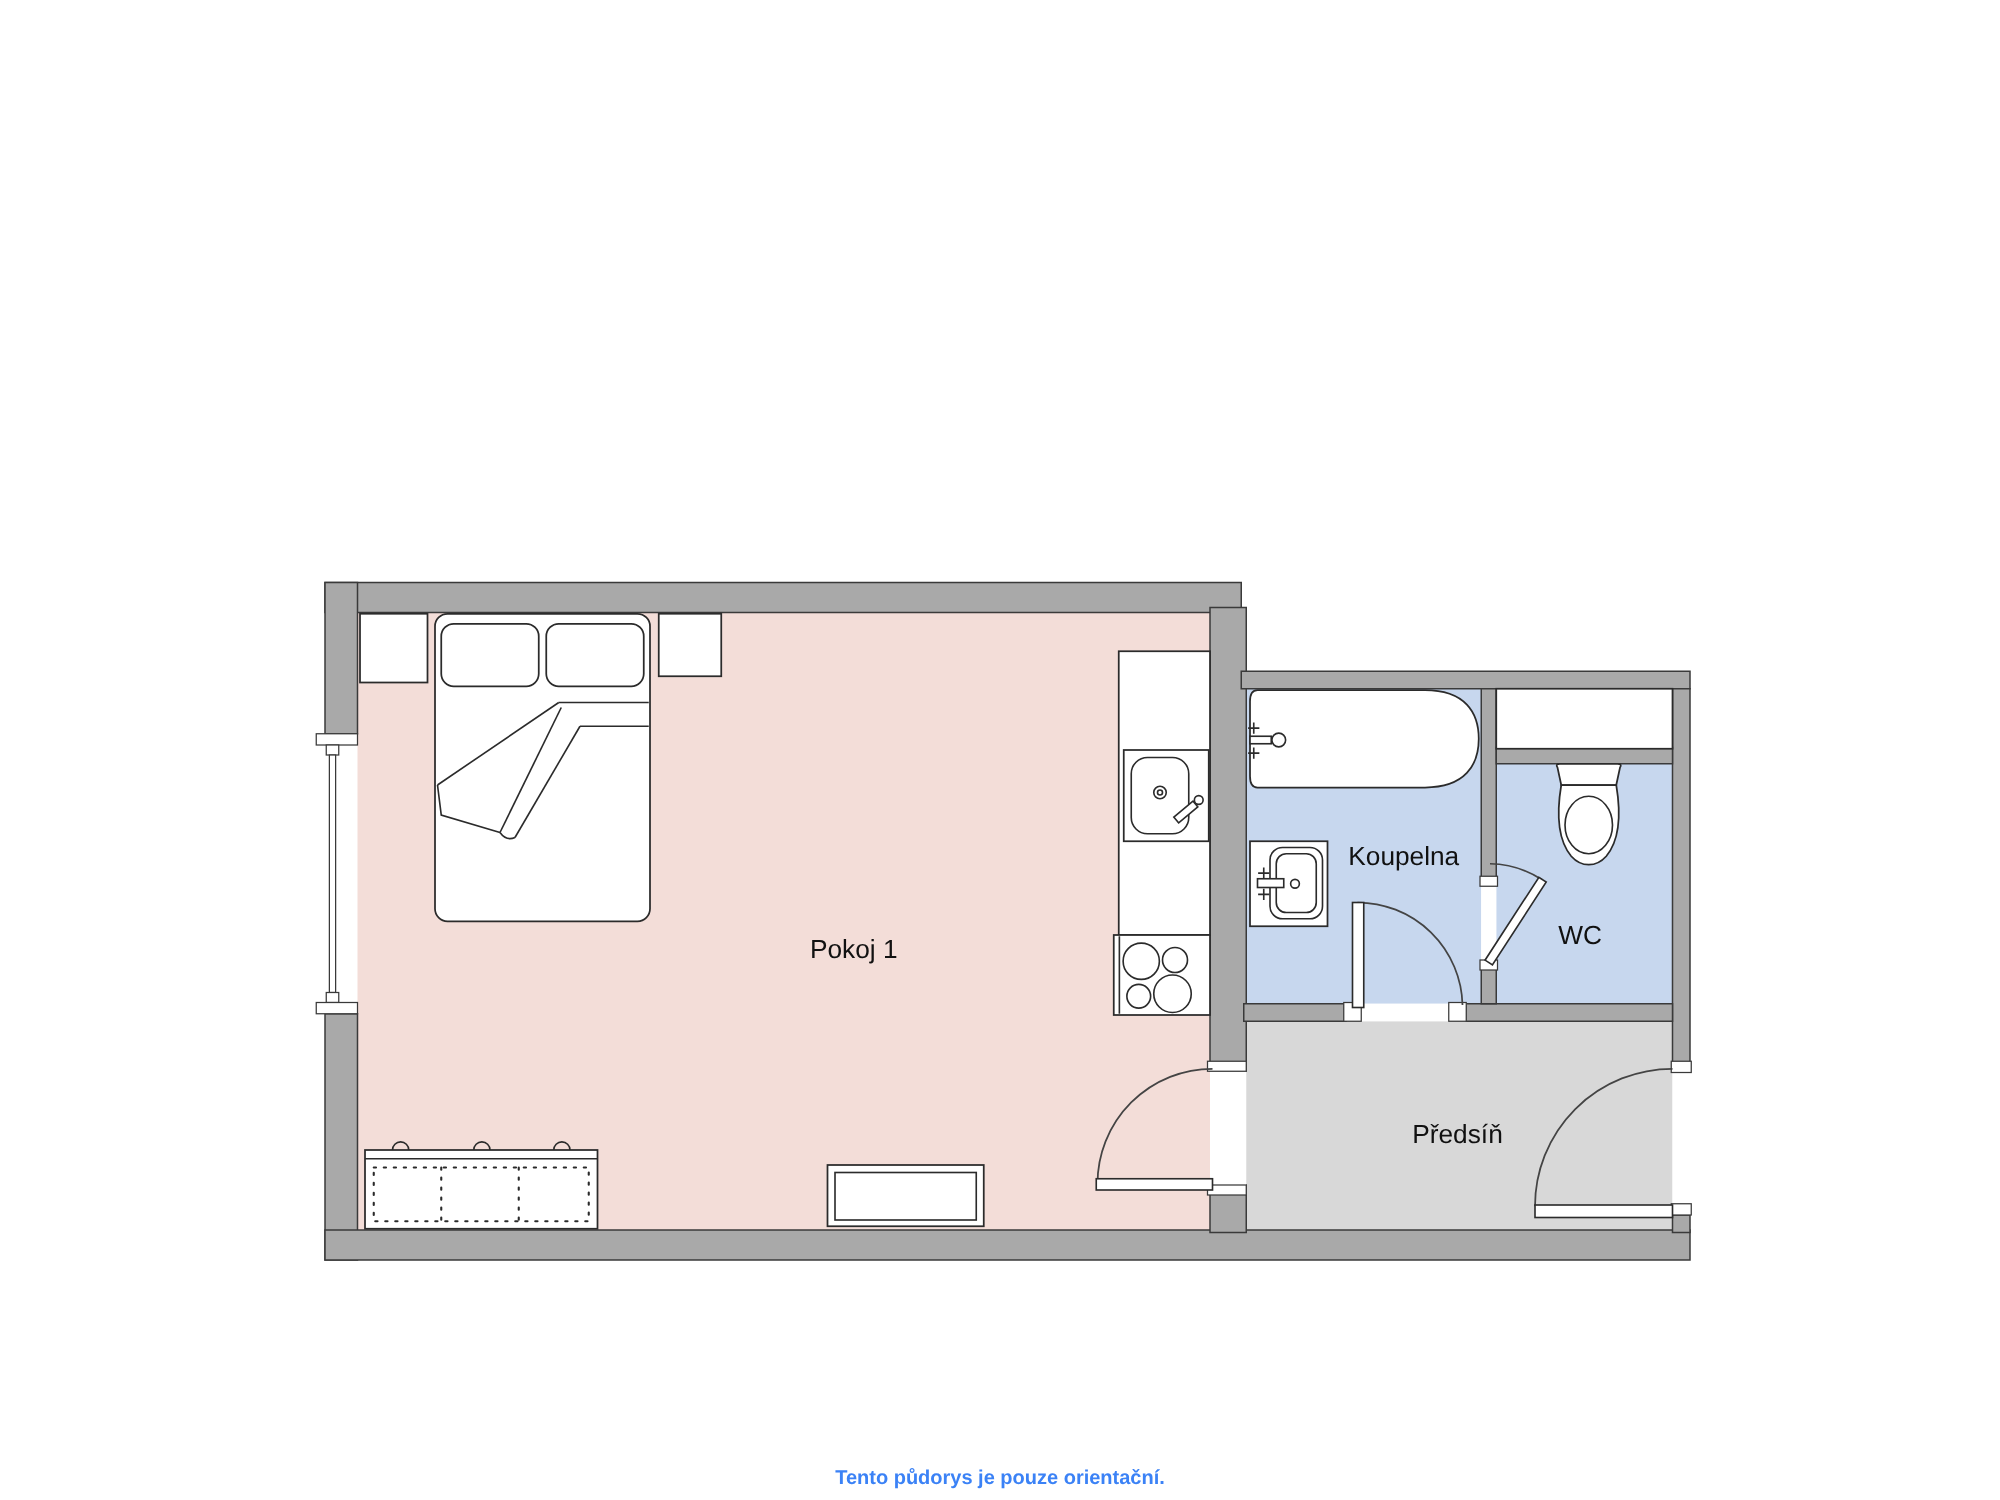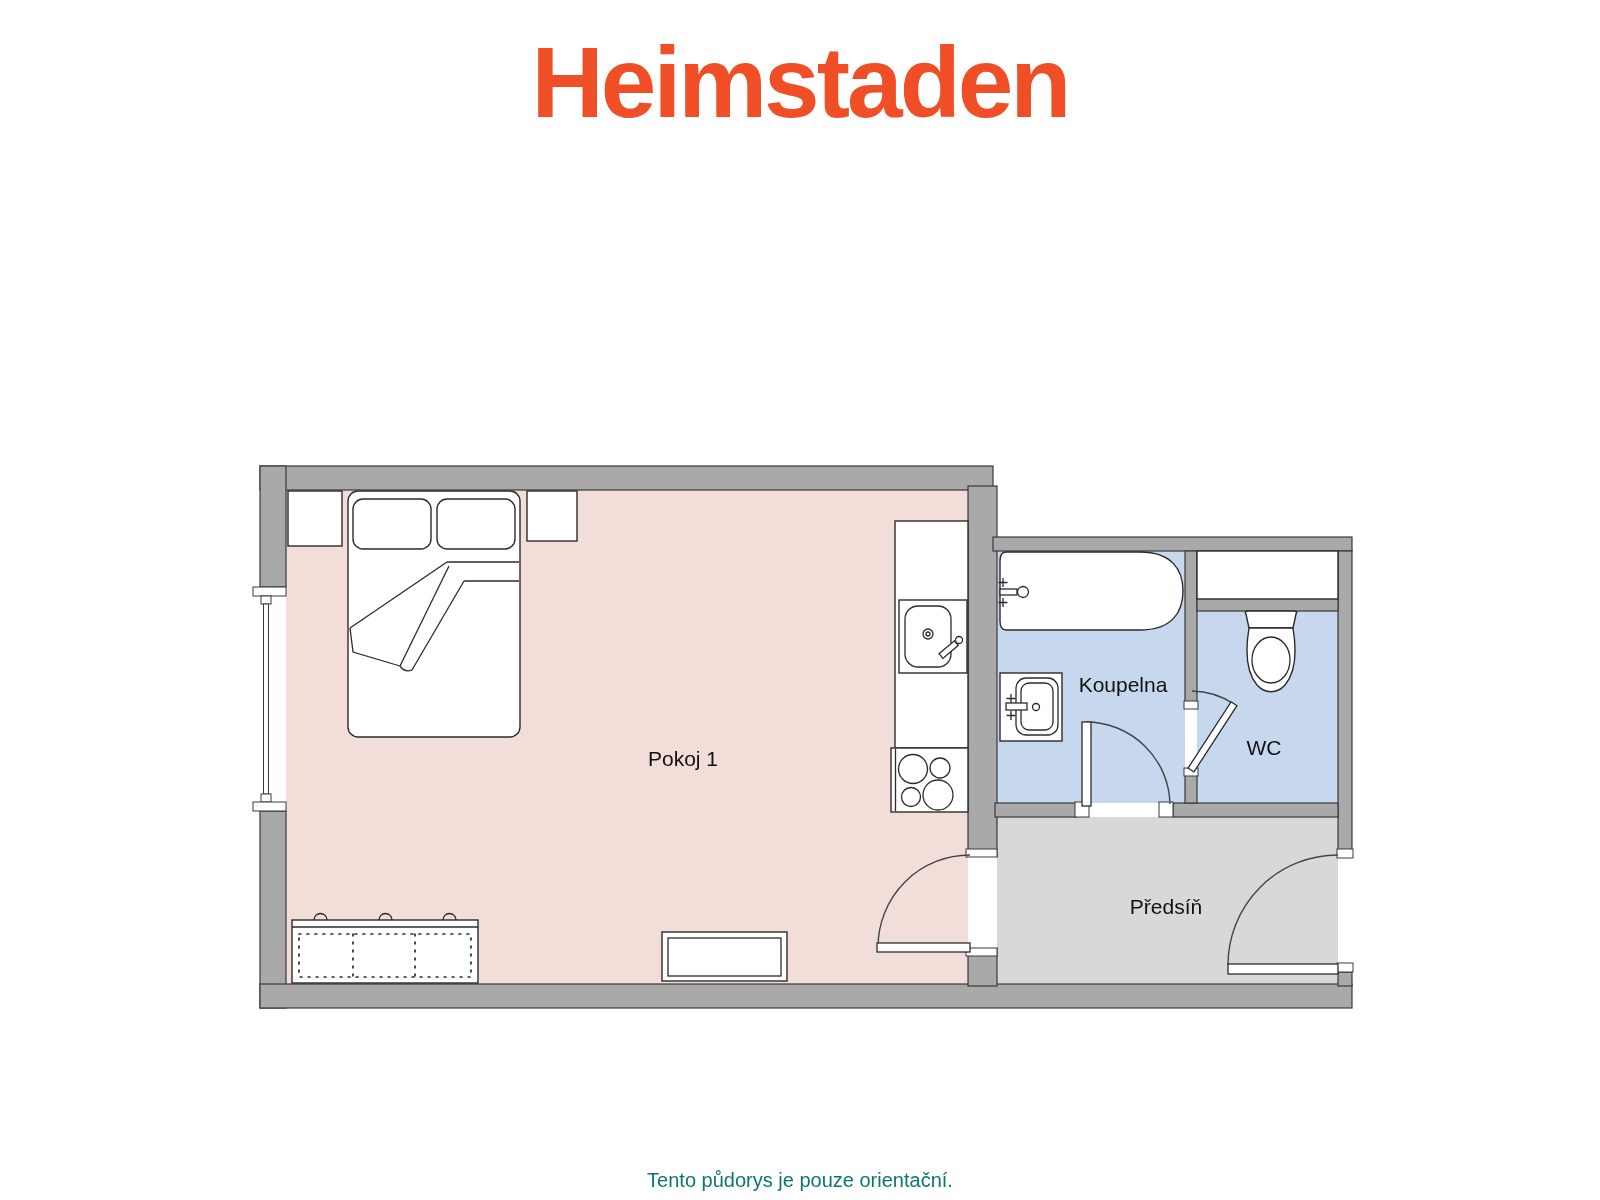--- a/index.html
+++ b/index.html
@@ -8,21 +8,21 @@
     font-family:"Liberation Sans", sans-serif; overflow:hidden;
   }
   .logo {
     position:absolute; top:32px; left:0; width:100%;
     text-align:center; color:#F04E27; font-weight:bold;
     font-size:100px; letter-spacing:-3px; line-height:1;
   }
   .plan { position:absolute; left:0; top:0; width:1600px; height:1200px; }
   .disclaimer {
     position:absolute; bottom:8px; left:0; width:100%;
-    text-align:center; color:#0f766e; font-size:20px;
+    text-align:center; color:#3b82f6; font-size:16px;font-weight:bold;
   }
   
   .wall  { fill:#a9a9a9; stroke:#3a3a3a; stroke-width:1.2; }
   .floor-pokoj   { fill:#f3ddd8; }
   .floor-bath    { fill:#c7d7ee; }
   .floor-hall    { fill:#d8d8d8; }
   .opening { fill:#ffffff; }
   .jamb   { fill:#ffffff; stroke:#3a3a3a; stroke-width:1; }
   .fixture { fill:#ffffff; stroke:#2b2b2b; stroke-width:1.4; }
   .fline   { fill:none; stroke:#2b2b2b; stroke-width:1.3; }
@@ -31,21 +31,20 @@
   .dotted  { fill:none; stroke:#2b2b2b; stroke-width:1.7;
              stroke-dasharray:1.8 6.2; stroke-linecap:round; }
   .room-label { font-family:"Liberation Sans", sans-serif; font-size:21px;
                 fill:#111111; text-anchor:middle; }
 </style>
 </head>
 <body>
 
 <div class="page">
 
-  <div class="logo">Heimstaden</div>
 
   <svg class="plan" viewBox="0 0 1600 1200" xmlns="http://www.w3.org/2000/svg">
 
     <g>
       <rect class="floor-pokoj" x="286" y="490" width="682" height="494"></rect>
       <rect class="floor-bath" x="995" y="551" width="190" height="252"></rect>
       <rect class="floor-bath" x="1197" y="611" width="141" height="192"></rect>
       <rect class="floor-hall" x="995" y="817" width="343" height="167"></rect>
     </g>
 

